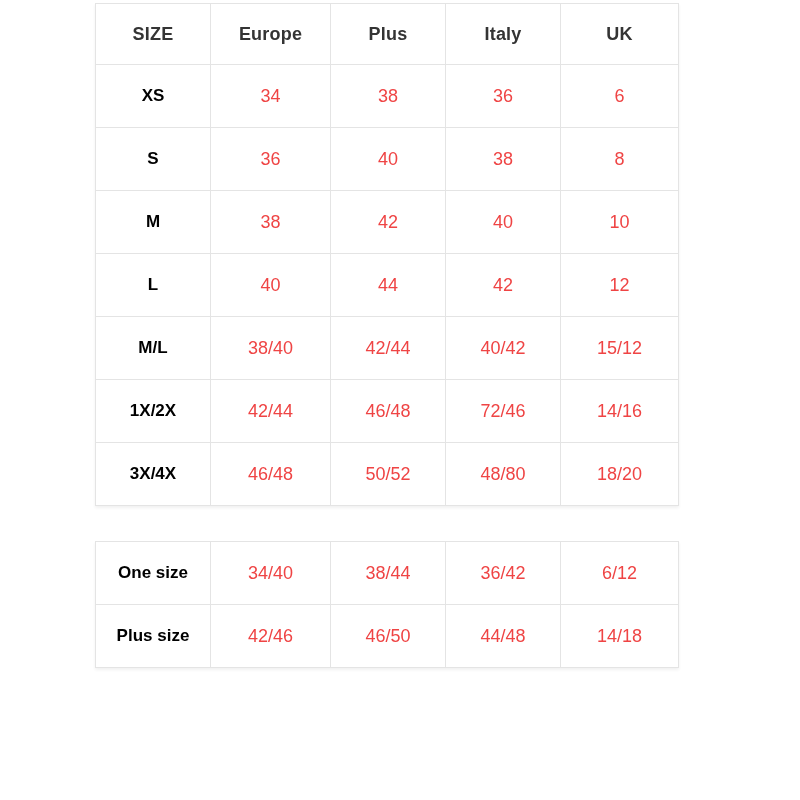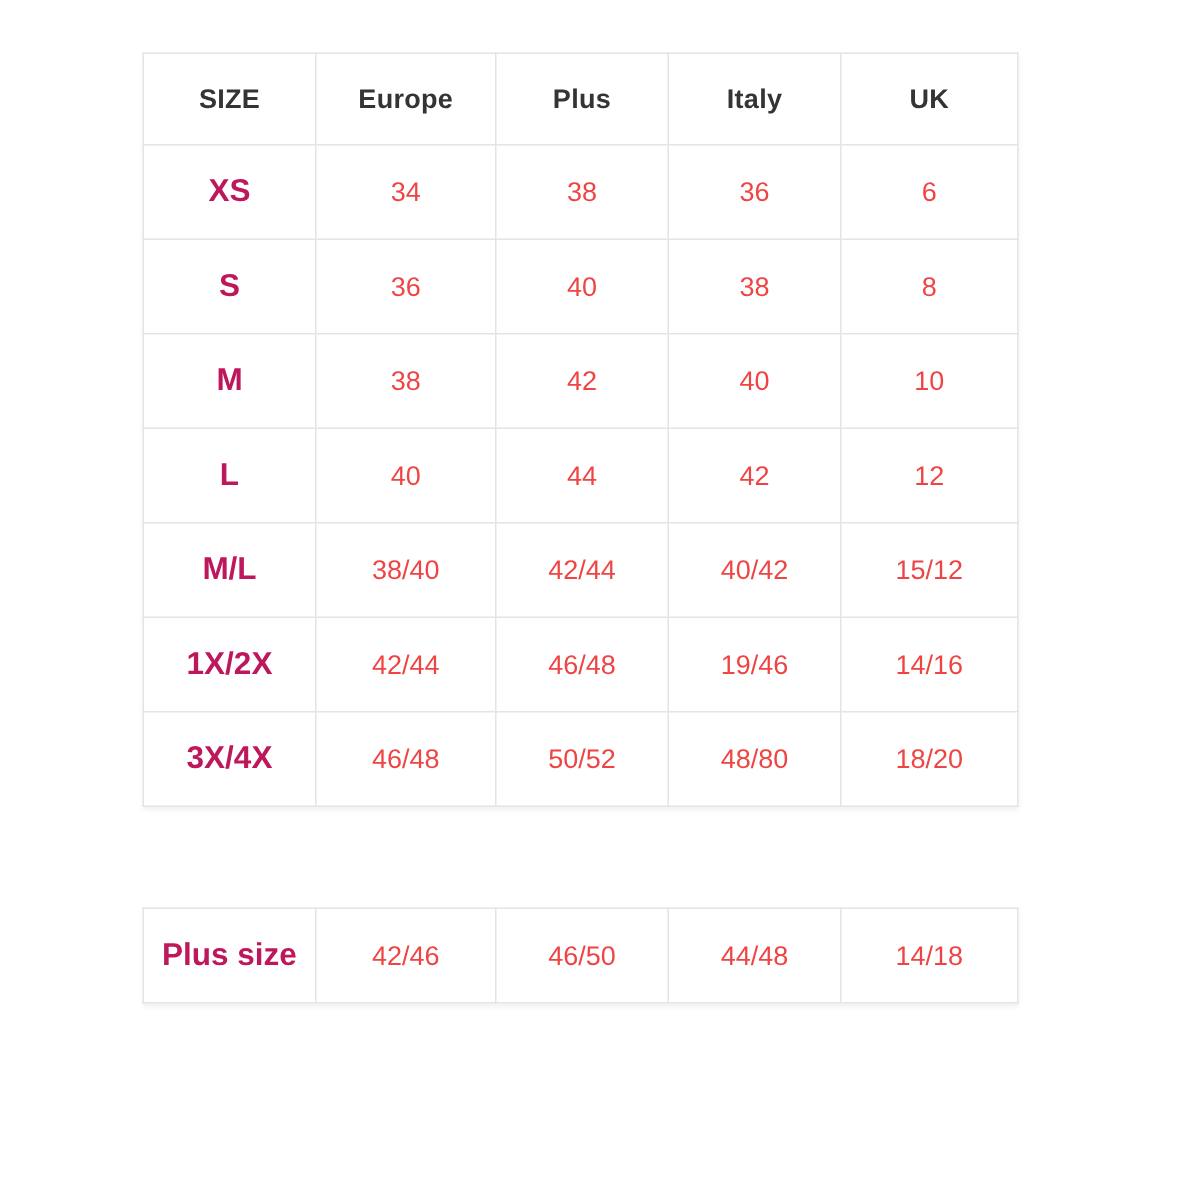--- a/index.html
+++ b/index.html
@@ -19,42 +19,41 @@
     left: 95px;
     top: 3px;
     width: 583px;
   }
   table.size-table {
     border-collapse: collapse;
     width: 583px;
     table-layout: fixed;
     background: #ffffff;
     box-shadow: 0 2px 3px rgba(0,0,0,0.06);
-    margin-top: 32px;
   }
   table.size-table th,
   table.size-table td {
     border: 1px solid #e4e4e4;
     text-align: center;
     vertical-align: middle;
     padding: 0;
     overflow: hidden;
     white-space: nowrap;
   }
   table.size-table thead th {
     height: 60px;
     font-size: 18px;
     font-weight: 700;
     color: #343434;
     letter-spacing: 0.2px;
   }
   table.size-table td.row-label {
-    font-size: 21px;
+    font-size: 17px;
     font-weight: 700;
-    color: #be185d;
+    color: #000000;
   }
   table.size-table td.cell-value {
     font-size: 18px;
     font-weight: 400;
     color: #ef4444;
   }
   table.size-table tbody td {
     height: 62px;
   }
   .table-gap {
@@ -122,21 +121,21 @@
         <td class="row-label">M/L</td>
         <td class="cell-value">38/40</td>
         <td class="cell-value">42/44</td>
         <td class="cell-value">40/42</td>
         <td class="cell-value">15/12</td>
       </tr>
       <tr>
         <td class="row-label">1X/2X</td>
         <td class="cell-value">42/44</td>
         <td class="cell-value">46/48</td>
-        <td class="cell-value">19/46</td>
+        <td class="cell-value">72/46</td>
         <td class="cell-value">14/16</td>
       </tr>
       <tr>
         <td class="row-label">3X/4X</td>
         <td class="cell-value">46/48</td>
         <td class="cell-value">50/52</td>
         <td class="cell-value">48/80</td>
         <td class="cell-value">18/20</td>
       </tr>
     </tbody>
@@ -147,20 +146,27 @@
   <table class="size-table">
     <colgroup>
       <col class="c-size">
         <col class="c-europe">
         <col class="c-italy">
         <col class="c-france">
         <col class="c-uk">
     </colgroup>
     <tbody>
       <tr>
+        <td class="row-label">One size</td>
+        <td class="cell-value">34/40</td>
+        <td class="cell-value">38/44</td>
+        <td class="cell-value">36/42</td>
+        <td class="cell-value">6/12</td>
+      </tr>
+      <tr>
         <td class="row-label">Plus size</td>
         <td class="cell-value">42/46</td>
         <td class="cell-value">46/50</td>
         <td class="cell-value">44/48</td>
         <td class="cell-value">14/18</td>
       </tr>
     </tbody>
   </table>
 
 </div>

